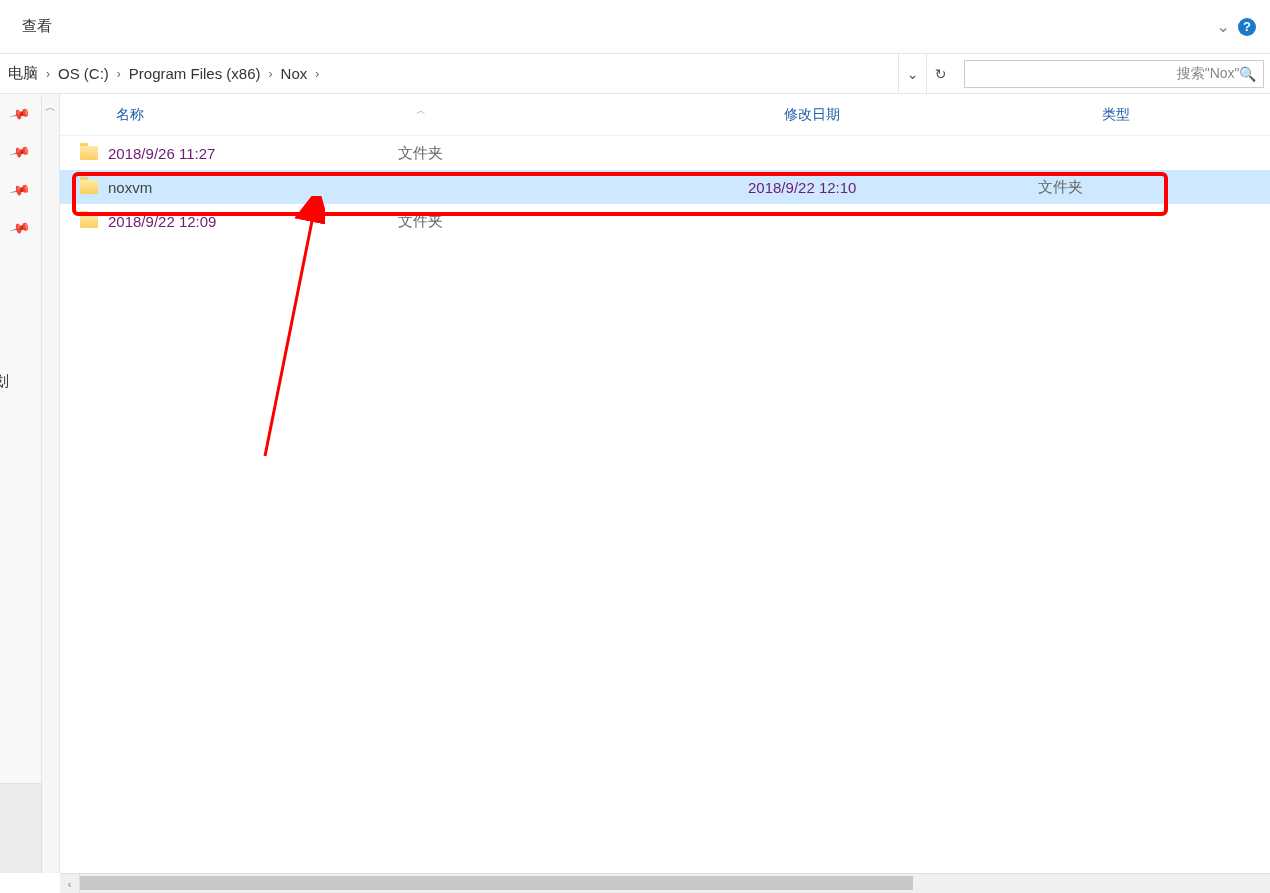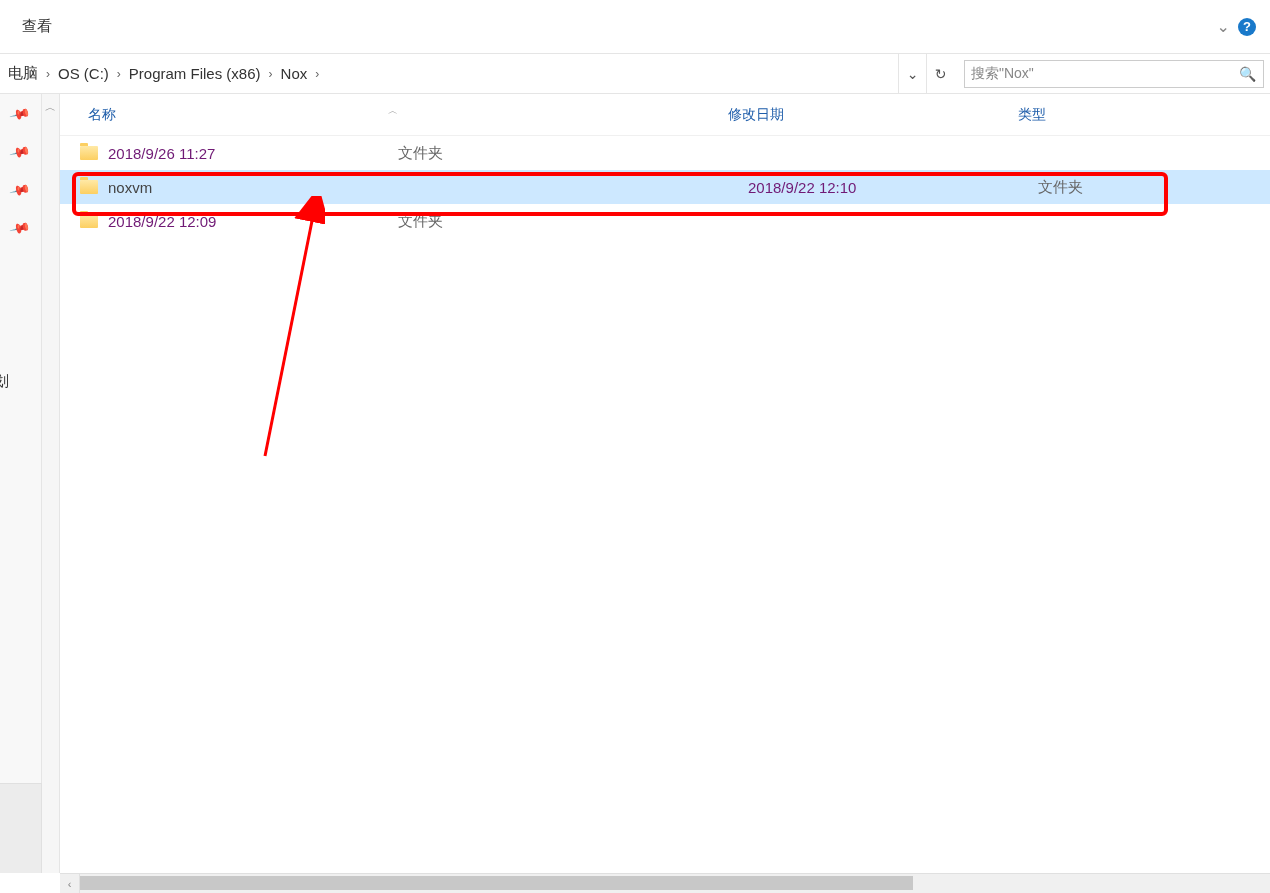--- a/index.html
+++ b/index.html
@@ -7,40 +7,40 @@
 
     
     .menu-bar { height: 54px; border-bottom: 1px solid #e5e5e5; display: flex; align-items: center; padding: 0 14px; justify-content: space-between; }
     .menu-left { display: flex; align-items: center; }
     .menu-item { font-size: 15px; color: #333; padding: 4px 8px; cursor: default; }
     .menu-right { display: flex; align-items: center; gap: 8px; }
     .chevron-icon-wrap { color: #888; }
     .help-icon { width: 18px; height: 18px; background: #1979ca; color: #fff; border-radius: 50%; font-size: 13px; font-weight: bold; display:flex; align-items:center; justify-content:center; }
 
     
-    .address-row { height: 40px; display:flex; align-items:center; border-bottom: 1px solid #e5e5e5; }
+    .address-row { height: 40px; display:flex; align-items:center; border-bottom: 1px solid #e5e5e5; text-align: right; }
     .breadcrumb { flex:1; display:flex; align-items:center; height: 100%; padding-left: 2px; min-width:0; }
     .crumb { font-size: 15px; color: #333; padding: 0 6px; white-space: nowrap; }
     .crumb-sep { color: #666; font-size: 12px; padding: 0 2px; }
     .addr-controls { display:flex; align-items:center; height:100%; }
     .dropdown-btn, .refresh-btn { width: 28px; height: 100%; display:flex; align-items:center; justify-content:center; border-left: 1px solid #e5e5e5; color: #555; font-size: 14px; }
     .search-box { width: 300px; height: 28px; margin: 0 6px 0 10px; border: 1px solid #ccc; display:flex; align-items:center; padding: 0 6px; }
     .search-placeholder { flex:1; font-size: 14px; color: #888; }
     .search-icon { color: #555; font-size: 14px; }
 
     
     .main-area { display:flex; height: calc(100% - 54px - 40px - 20px); position: relative; }
     .left-rail { width: 42px; border-right: 1px solid #e5e5e5; display:flex; flex-direction:column; align-items:center; padding-top: 12px; gap: 22px; background: #f8f8f8; }
     .pin-icon { color: #8f8f8f; font-size: 14px; transform: rotate(30deg); }
     .nav-panel { width: 18px; border-right: 1px solid #e5e5e5; background:#f6f6f6; position: relative; }
     .nav-up { position:absolute; top:6px; left:3px; font-size:11px; color:#888; }
 
     .file-list { flex:1; position: relative; }
     .columns-header { height: 42px; display:flex; align-items:center; border-bottom: 1px solid #f0f0f0; padding-left: 28px; }
-    .col { font-size: 14px; color: #1e5daa; }
+    .col { font-size: 14px; color: #1e5daa; margin-left: 28px; }
     .col-name { width: 640px; position: relative; }
     .sort-caret { position:absolute; left: 300px; top: -2px; font-size: 10px; color:#888; }
     .col-date { width: 290px; }
     .col-type { width: 160px; }
 
     .rows { }
     .row { height: 34px; display:flex; align-items:center; padding-left: 20px; font-size: 15px; color:#444; position: relative; }
     .row.selected { background: #cde8ff; align-items: center; }
     .folder-icon { width: 18px; height: 14px; background: linear-gradient(#ffe9a6, #fccf61); border-radius: 1px; margin-right: 10px; position: relative; }
     .folder-icon::before { content:""; position:absolute; top:-3px; left:0; width:8px; height:3px; background:#fccf61; border-radius:1px 1px 0 0; }

